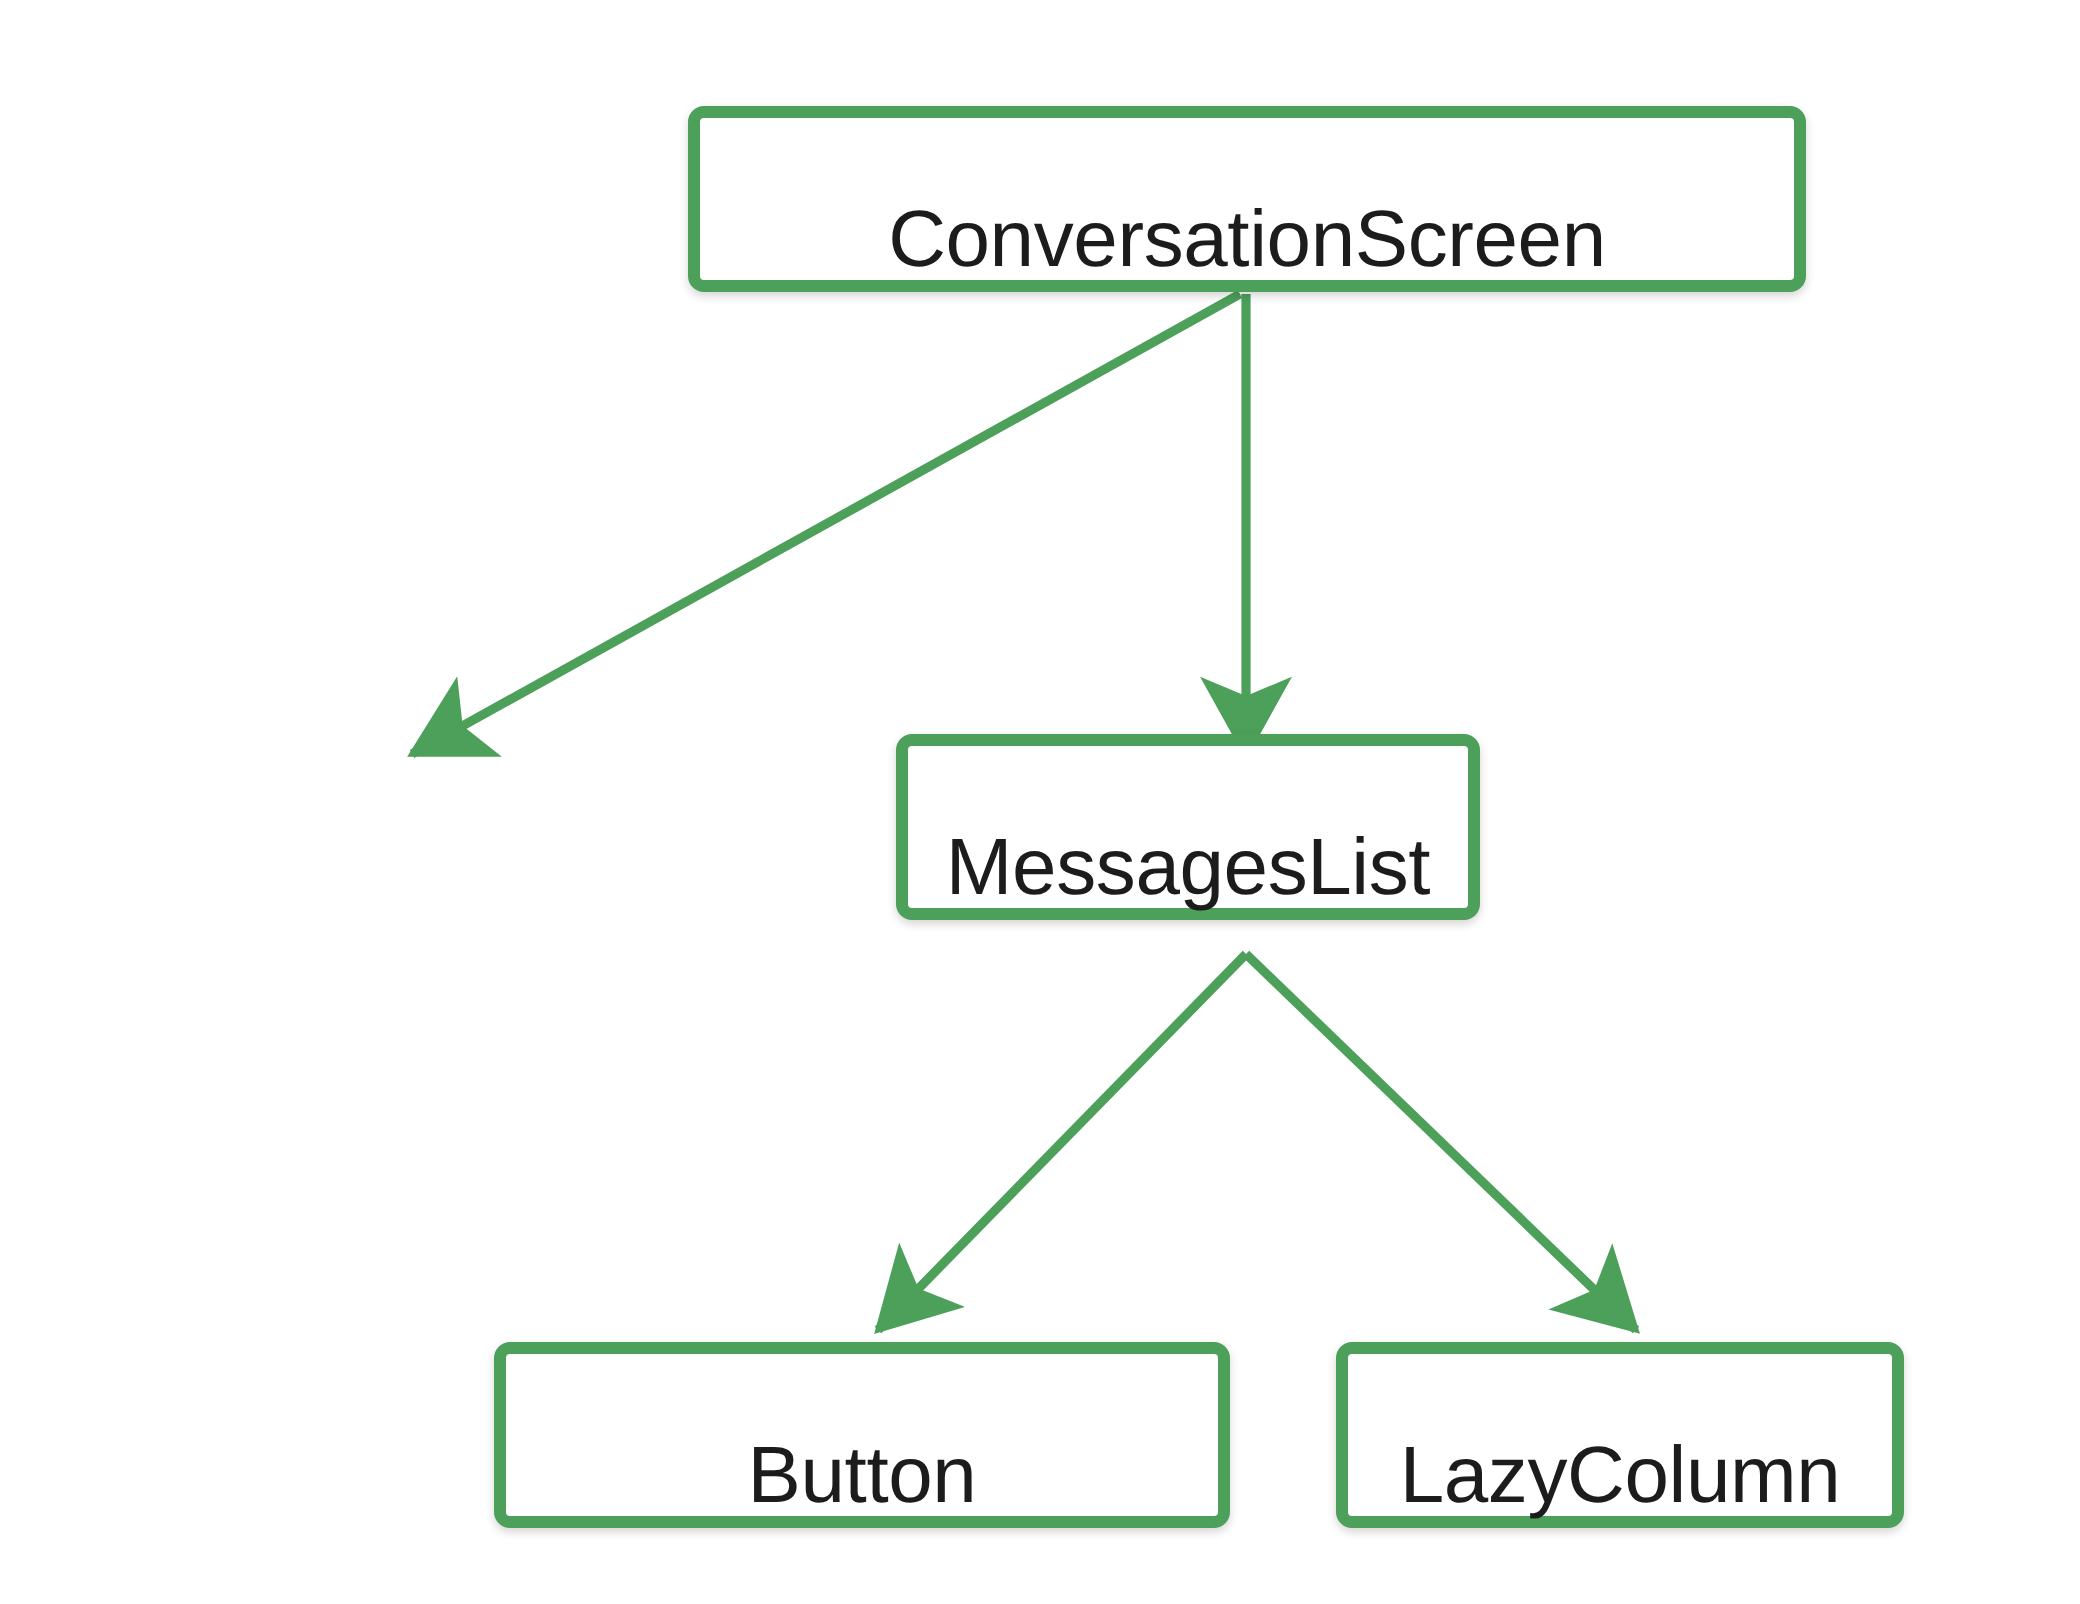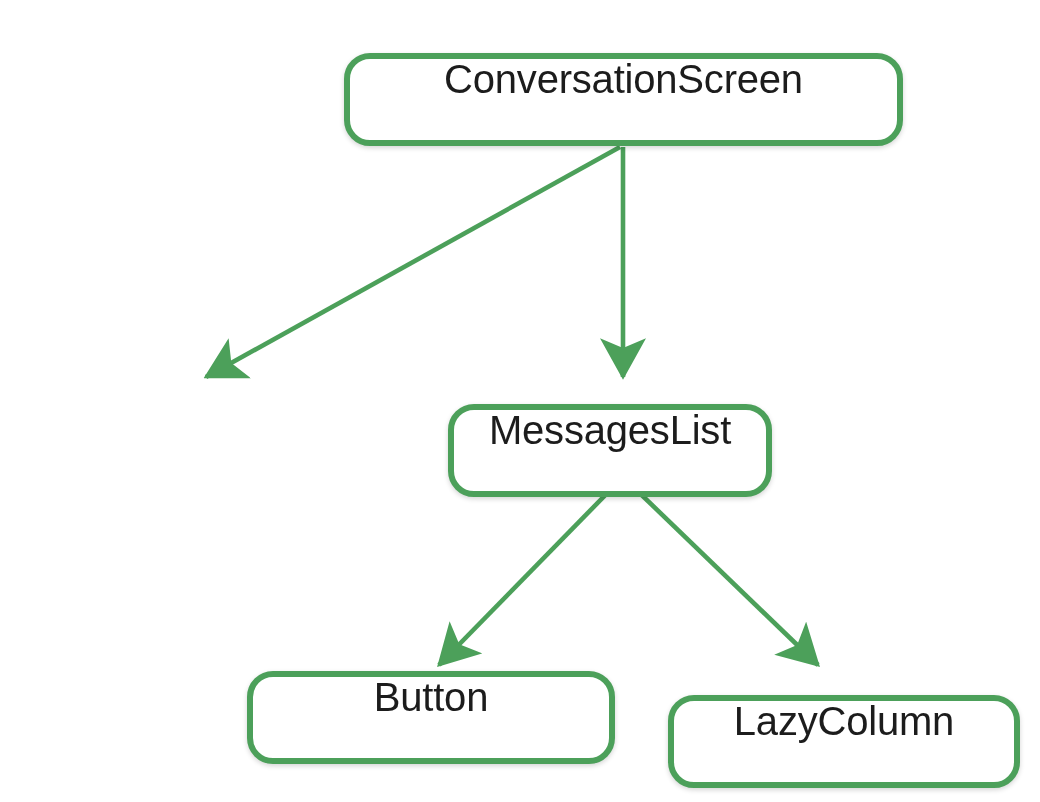--- a/index.html
+++ b/index.html
@@ -24,41 +24,41 @@
     top: 0;
     width: 1040px;
     height: 802px;
     pointer-events: none;
   }
   .node {
     position: absolute;
     box-sizing: border-box;
     background: #ffffff;
     border: 6px solid #4ca05a;
-    border-radius: 26px;
+    border-radius: 8px;
     display: flex;
-    align-items: flex-start;
+    align-items: flex-end;
     justify-content: center;
     box-shadow: 0 2px 5px rgba(0,0,0,0.17);
     z-index: 2;
   }
   .node-label {
     font-family: "Liberation Sans", sans-serif;
     font-size: 40px;
     font-weight: 400;
     color: #1c1c1c;
     line-height: 1;
     white-space: nowrap;
     letter-spacing: -0.2px;
   }
   #node-conversationscreen { left: 344px; top: 53px;  width: 559px; height: 93px; }
   #node-userinput         { left: 54px;  top: 383px; width: 334px; height: 93px; }
-  #node-messageslist      { left: 448px; top: 404px; width: 324px; height: 93px; }
+  #node-messageslist      { left: 448px; top: 367px; width: 292px; height: 93px; }
   #node-button            { left: 247px; top: 671px; width: 368px; height: 93px; }
-  #node-lazycolumn        { left: 668px; top: 695px; width: 352px; height: 93px; }
+  #node-lazycolumn        { left: 668px; top: 671px; width: 284px; height: 93px; }
 </style>
 </head>
 <body>
 
 <div id="diagram-canvas">
 
   <svg id="edge-layer" viewBox="0 0 1040 802" width="1040" height="802" xmlns="http://www.w3.org/2000/svg">
     <defs>
       <marker id="arrowhead" markerWidth="9" markerHeight="10" refX="8.4" refY="5" orient="auto" markerUnits="strokeWidth">
         <path d="M 0 0 L 9 5 L 0 10 L 2.1 5 Z" fill="#4ca05a"></path>

